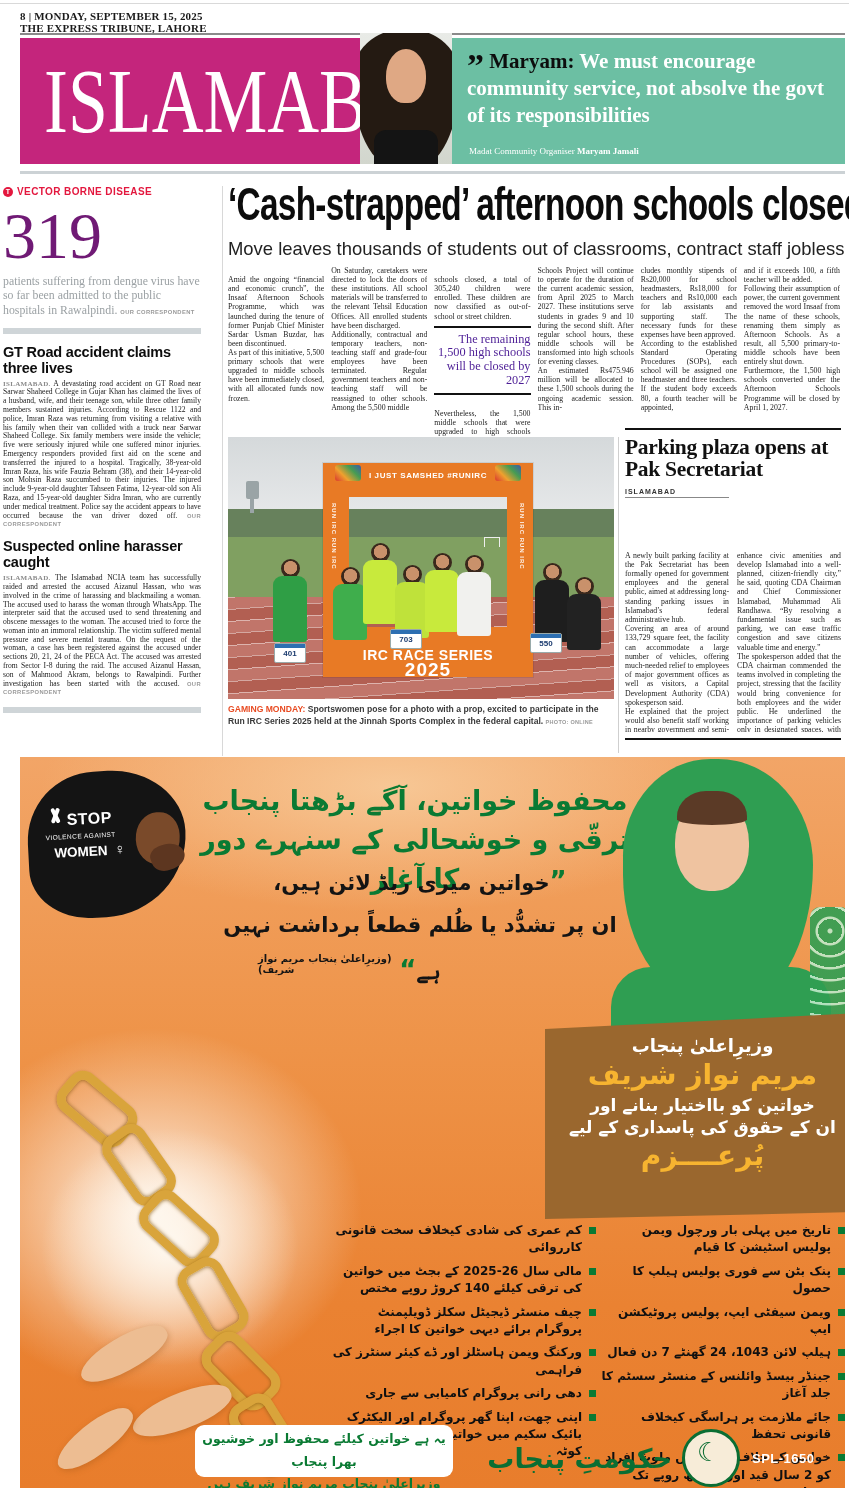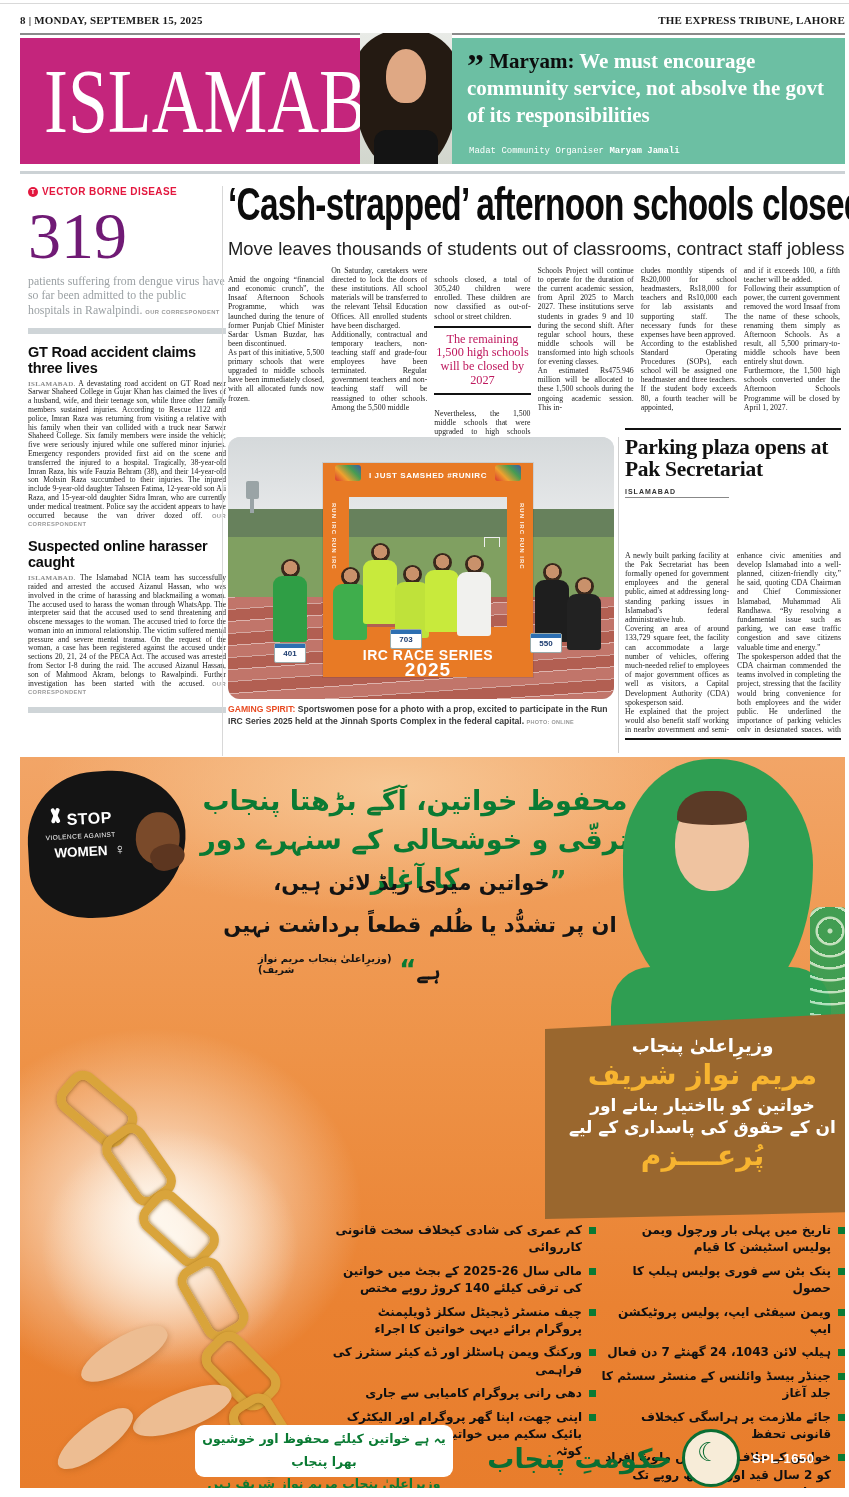--- a/index.html
+++ b/index.html
@@ -3,45 +3,45 @@
 <meta charset="utf-8">
 <style>
   html,body{margin:0;padding:0;background:#f2f2f2;}
   .page{position:relative;width:849px;height:1497px;background:#fff;margin:0 auto;overflow:hidden;
         font-family:"Liberation Serif","DejaVu Serif",serif;}
   .abs{position:absolute;}
 
   
   .top-rule1{left:0;right:0;top:3px;height:1px;background:#d9d9d9;}
   .hdr-row{left:20px;right:4px;top:14px;height:16px;font-family:"Liberation Serif",serif;
-           font-weight:700;font-size:11px;color:#1a1a1a;display:flex;justify-content:space-between;letter-spacing:.2px;}
+           font-weight:700;font-size:11px;color:#1a1a1a;display:flex;justify-content:center;letter-spacing:.2px;flex-direction:column;}
   .top-rule2{left:20px;right:4px;top:33px;height:2px;background:#8a8a8a;}
 
   
   .masthead{left:20px;top:38px;width:825px;height:126px;}
   .mh-pink{position:absolute;left:0;top:0;width:417px;height:126px;background:#c4257c;}
   .mh-section{position:absolute;left:24px;top:0;line-height:126px;color:#fff;font-size:92px;
               font-family:"Liberation Serif",serif;transform:scaleX(.78);transform-origin:left center;white-space:nowrap;}
   .mh-green{position:absolute;left:417px;top:0;width:408px;height:126px;background:#6cbfa3;}
   .mh-quote{position:absolute;left:30px;top:10px;width:372px;color:#fff;
             font-family:"Liberation Serif",serif;font-size:21px;line-height:1.28;font-weight:600;}
   .mh-qicon{color:#0d0d0d;font-size:34px;line-height:0;vertical-align:-9px;font-weight:700;}
   .mh-speaker{color:#0d0d0d;font-weight:700;}
-  .mh-attr{position:absolute;left:32px;bottom:8px;color:#fff;font-family:Liberation Mono, monospace;font-size:9px;}
+  .mh-attr{position:absolute;left:32px;bottom:8px;color:#fff;font-family:Liberation Serif, serif;font-size:9px;}
   .mh-attr b{font-weight:700;}
   .mh-photo{position:absolute;left:340px;top:-5px;width:92px;height:131px;z-index:5;
             background:linear-gradient(#e9ebe7,#d2d6cd);overflow:hidden;}
   .mh-hair{position:absolute;left:-8px;right:-8px;top:-4px;height:140px;background:#241a12;
            border-radius:48% 48% 42% 42%/34% 34% 66% 66%;}
   .mh-face{position:absolute;left:26px;top:16px;width:40px;height:54px;background:#dfa884;border-radius:50% 50% 45% 45%;}
   .mh-body{position:absolute;left:14px;bottom:-4px;width:64px;height:38px;background:#141414;border-radius:12px 12px 0 0;}
   .rule-under-masthead{left:20px;right:4px;top:171px;height:3px;background:#ccd2d5;}
 
   
-  .leftcol{left:28px;top:186px;width:198px;}
+  .leftcol{left:3px;top:186px;width:198px;}
   .kicker{color:#e3173e;font-family:"Liberation Sans",sans-serif;font-weight:700;font-size:10px;
           letter-spacing:.4px;display:flex;align-items:center;gap:4px;}
   .ticon{display:inline-block;width:10px;height:10px;border-radius:50%;color:#fff;text-align:center;
          font:700 7px/10px "Liberation Sans",sans-serif;}
   .ticon.red{background:#e3173e;} .ticon.dark{background:#3a3a3a;}
   .stat-num{color:#701a75;font-size:66px;line-height:.95;margin:8px 0 6px 0;font-family:"Liberation Serif",serif;}
   .stat-text{color:#9ba1a4;font-size:11.8px;line-height:1.24;}
   .credit{font-family:"Liberation Sans",sans-serif;font-size:5.8px;color:#9a9a9a;letter-spacing:.4px;font-weight:700;}
   .sep{height:6px;background:#cfd5d8;margin:10px 0;}
   .brief-h{font-family:"Liberation Sans",sans-serif;font-weight:700;font-size:14.5px;color:#0d0d0d;margin:4px 0 4px 0;letter-spacing:-.2px;}
@@ -55,24 +55,24 @@
              white-space:nowrap;line-height:1;}
   .main-sub{left:228px;top:238px;width:640px;font-family:"Liberation Sans",sans-serif;font-weight:400;
             font-size:19px;color:#222;transform:scaleX(.97);transform-origin:left top;white-space:nowrap;}
   .cols{left:228px;top:266px;width:612px;height:170px;display:flex;gap:7px;}
   .col{flex:1;overflow:hidden;font-size:7.8px;line-height:1.17;color:#1c1c1c;text-align:justify;white-space:pre-line;}
   .byline-box{border-top:2px solid #333;border-bottom:1px solid #999;padding:2px 0;margin-bottom:2px;
               font-family:"Liberation Sans",sans-serif;}
   .byline-name{font-weight:700;font-size:8.5px;color:#111;display:flex;gap:3px;align-items:center;}
   .byline-loc{font-weight:700;font-size:7px;color:#555;border-top:1px solid #bbb;margin-top:2px;padding-top:1px;}
   .pullq{margin:5px 0;padding:5px 0;border-top:2px solid #111;border-bottom:2px solid #111;
-         font-size:12.3px;line-height:1.12;color:#be185d;text-align:center;white-space:normal;}
-
-  
-  .photo{left:228px;top:437px;width:386px;height:262px;overflow:hidden;background:#d8dbdd;border-radius:12px;}
+         font-size:12.3px;line-height:1.12;color:#4c1d95;text-align:right;white-space:normal;}
+
+  
+  .photo{left:228px;top:437px;width:386px;height:262px;overflow:hidden;background:#d8dbdd;}
   .ph-sky{position:absolute;left:0;top:0;right:0;height:78px;background:linear-gradient(#d5d9db,#e6e8e9);}
   .ph-trees{position:absolute;left:0;top:72px;right:0;height:30px;background:#67815c;}
   .ph-field{position:absolute;left:0;top:100px;right:0;height:62px;background:#80a061;}
   .ph-track{position:absolute;left:0;top:160px;right:0;bottom:0;
             background:repeating-linear-gradient(176deg,#c1756a 0 12px,#b25f52 12px 24px);}
   .ph-track:after{content:"";position:absolute;inset:0;
             background:repeating-linear-gradient(176deg,rgba(255,255,255,.45) 0 1px,transparent 1px 12px);}
   .ph-tower{position:absolute;left:18px;top:44px;width:13px;height:18px;background:#9aa4a6;border-radius:2px;}
   .ph-tower:after{content:"";position:absolute;left:4px;top:18px;width:4px;height:14px;background:#9aa4a6;}
   .ph-goal{position:absolute;left:256px;top:100px;width:14px;height:9px;border:1px solid #eee;border-bottom:none;}
@@ -303,21 +303,21 @@
       </div>
     <div class="person" style="left:338px;top:140px;">
         <div class="head"></div>
         <div class="torso" style="background:#222;height:56px;"></div>
       </div>
     <div class="bib" style="left:46px;top:206px;"><span>401</span></div>
     <div class="bib" style="left:162px;top:192px;"><span>703</span></div>
     <div class="bib" style="left:302px;top:196px;"><span>550</span></div>
   </div>
   <div class="abs caption">
-    <span class="cap-label">GAMING SPIRIT:</span>
+    <span class="cap-label">GAMING MONDAY:</span>
     <span>Sportswomen pose for a photo with a prop, excited to participate in the Run IRC Series 2025 held at the Jinnah Sports Complex in the federal capital.</span>
     <span class="cap-credit">PHOTO: ONLINE</span>
   </div>
 
   <div class="abs vrule-mid"></div>
   <div class="abs parking">
     <div class="pk-toprule"></div>
     <div class="pk-head">Parking plaza opens at Pak Secretariat</div>
     <div class="pk-date">ISLAMABAD</div>
     <div class="pk-cols">

